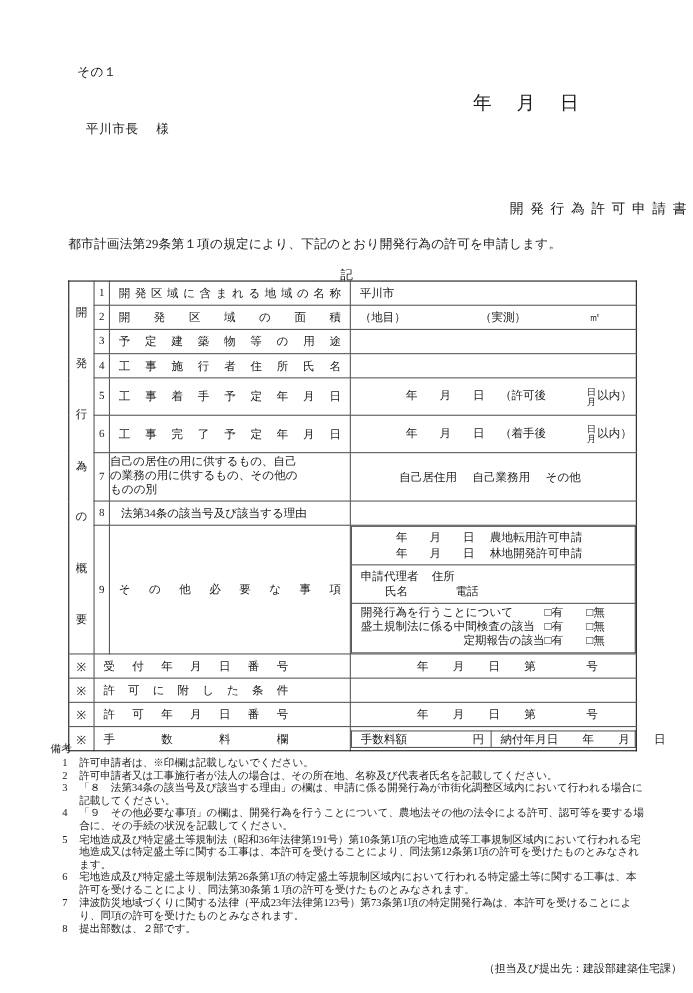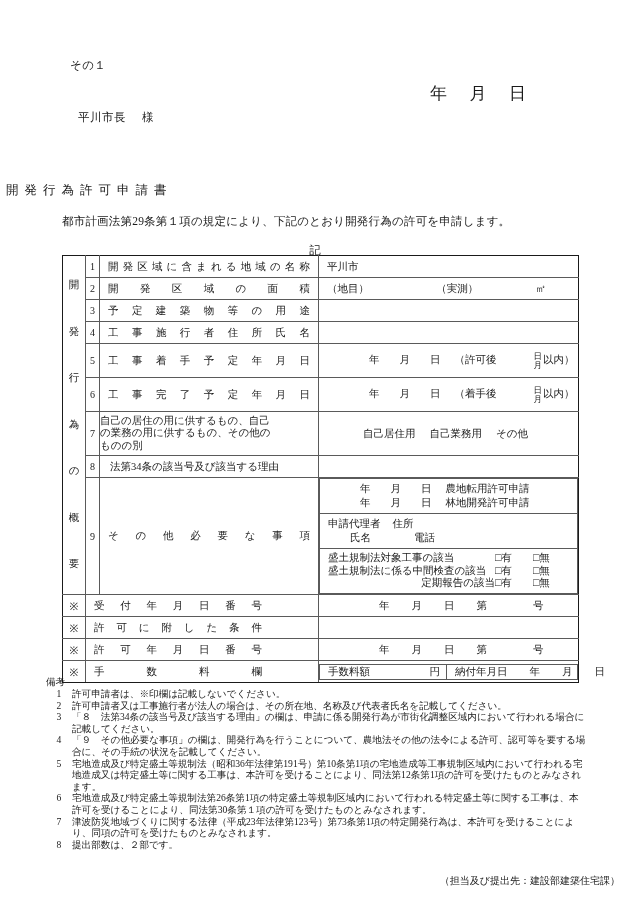--- a/index.html
+++ b/index.html
@@ -63,21 +63,21 @@
   #applicant-block .f2 {
     display: inline-block;
     width: 40px;
     text-align: justify;
     text-align-last: justify;
   }
 
   #doc-title {
     left: 0; top: 182px;
     width: 630px;
-    text-align: left;
+    text-align: right;
     font-size: 12.5px;
     letter-spacing: 6px;
     text-indent: 6px;
   }
 
   #intro-text {
     left: 62px; top: 214px;
     font-size: 11.5px;
     letter-spacing: 0.2px;
   }
@@ -393,21 +393,21 @@
                     <span>申請代理者</span><span style="display:inline-block;width:12px"></span><span>住所</span>
                   </div>
                   <div class="plain nowrap agent-line2">
                     <span>氏名</span><span class="agent-tel">電話</span>
                   </div>
                 </td>
               </tr>
               <tr>
                 <td class="sub-pad" style="height:40px">
                   <div class="chk-row">
-                    <span class="chk-label">盛土規制法対象工事の該当</span>
+                    <span class="chk-label">開発行為を行うことについて</span>
                     <span class="chk-box">□有</span>
                     <span class="chk-box">□無</span>
                   </div>
                   <div class="chk-row">
                     <span class="chk-label">盛土規制法に係る中間検査の該当</span>
                     <span class="chk-box">□有</span>
                     <span class="chk-box">□無</span>
                   </div>
                   <div class="chk-row">
                     <span class="chk-label right">定期報告の該当</span>

